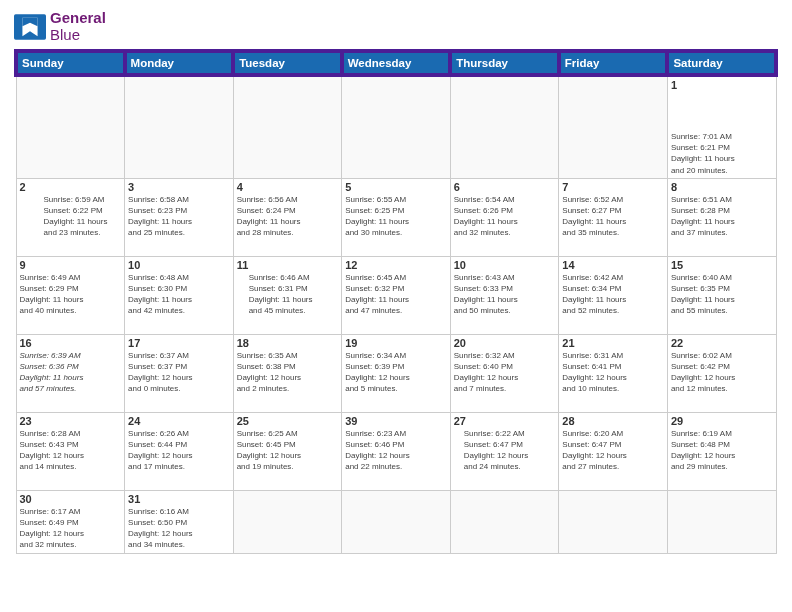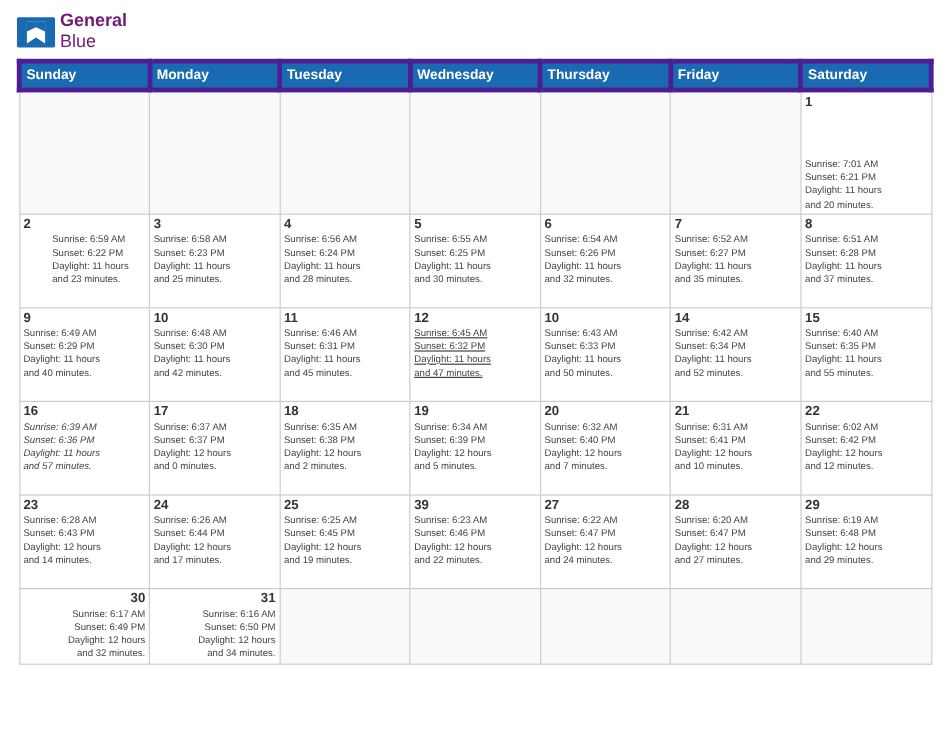--- a/index.html
+++ b/index.html
@@ -87,21 +87,20 @@
     .day-info {
       font-size: 8px;
       color: #444;
       line-height: 1.4;
     }
     .empty-cell {
       background: #f9f9f9;
     }
     .last-row td {
       height: 60px;
-      text-align: right;
     }
   </style>
 </head>
 <body>
 
 <div class="page">
   <div class="header">
     <div class="logo">
       <svg class="logo-icon" viewBox="0 0 38 30" xmlns="http://www.w3.org/2000/svg">
 
@@ -209,28 +208,28 @@
           </td>
           <td>
             <span class="day-number">10</span>
             <div class="day-info" style="white-space: pre-line;">Sunrise: 6:48 AM
 Sunset: 6:30 PM
 Daylight: 11 hours
 and 42 minutes.</div>
           </td>
           <td>
             <span class="day-number">11</span>
-            <div class="day-info" style="white-space: pre-line;">Sunrise: 6:46 AM
+            <div class="day-info" style="white-space: pre-line; margin-left: 12px;">Sunrise: 6:46 AM
 Sunset: 6:31 PM
 Daylight: 11 hours
 and 45 minutes.</div>
           </td>
           <td>
             <span class="day-number">12</span>
-            <div class="day-info" style="white-space: pre-line; text-decoration: underline;">Sunrise: 6:45 AM
+            <div class="day-info" style="white-space: pre-line;">Sunrise: 6:45 AM
 Sunset: 6:32 PM
 Daylight: 11 hours
 and 47 minutes.</div>
           </td>
           <td>
             <span class="day-number">10</span>
             <div class="day-info" style="white-space: pre-line;">Sunrise: 6:43 AM
 Sunset: 6:33 PM
 Daylight: 11 hours
 and 50 minutes.</div>
@@ -325,21 +324,21 @@
           </td>
           <td>
             <span class="day-number">39</span>
             <div class="day-info" style="white-space: pre-line;">Sunrise: 6:23 AM
 Sunset: 6:46 PM
 Daylight: 12 hours
 and 22 minutes.</div>
           </td>
           <td>
             <span class="day-number">27</span>
-            <div class="day-info" style="white-space: pre-line;">Sunrise: 6:22 AM
+            <div class="day-info" style="white-space: pre-line; margin-left: 10px;">Sunrise: 6:22 AM
 Sunset: 6:47 PM
 Daylight: 12 hours
 and 24 minutes.</div>
           </td>
           <td>
             <span class="day-number">28</span>
             <div class="day-info" style="white-space: pre-line;">Sunrise: 6:20 AM
 Sunset: 6:47 PM
 Daylight: 12 hours
 and 27 minutes.</div>

